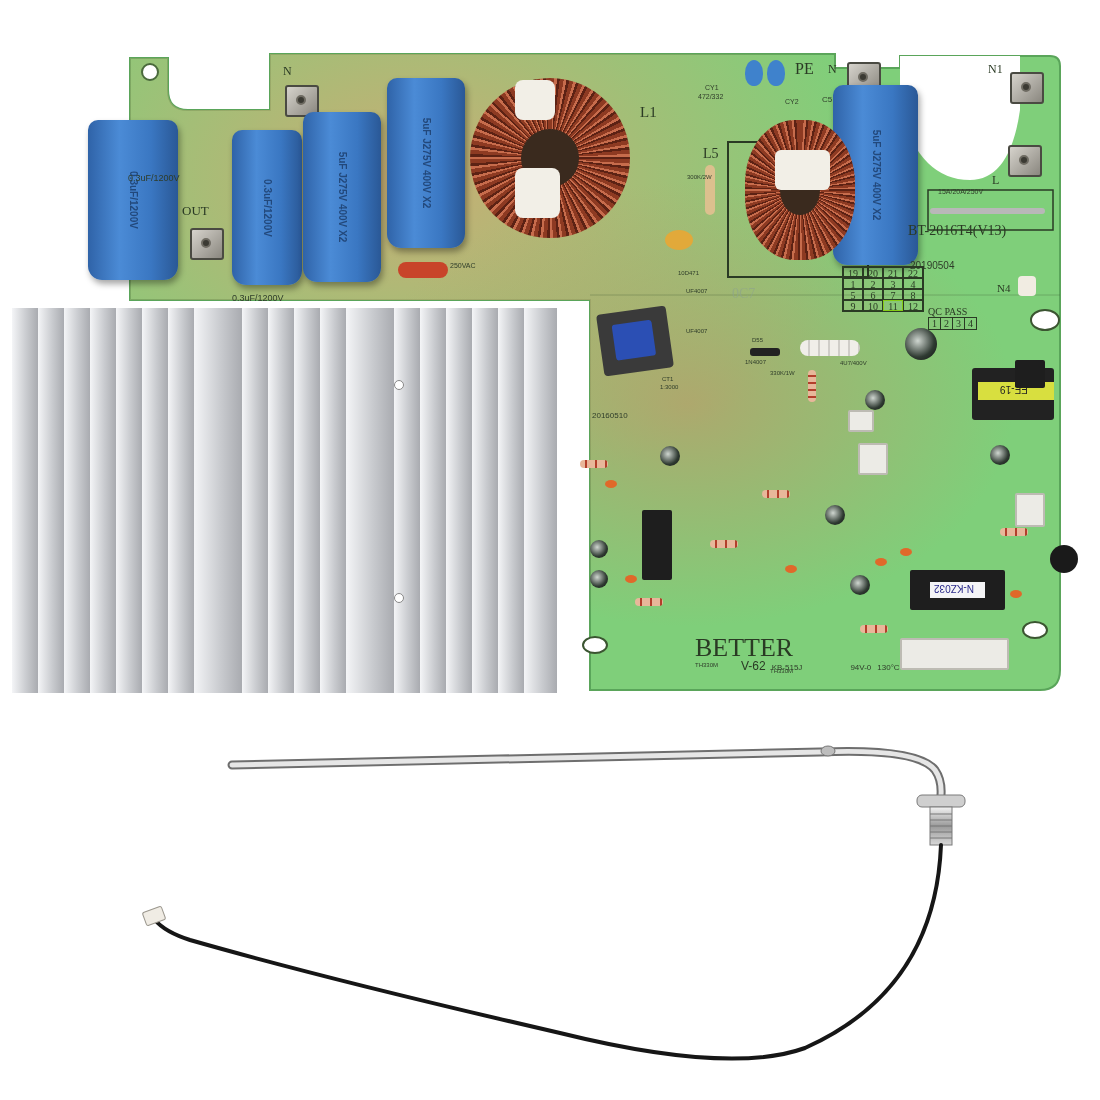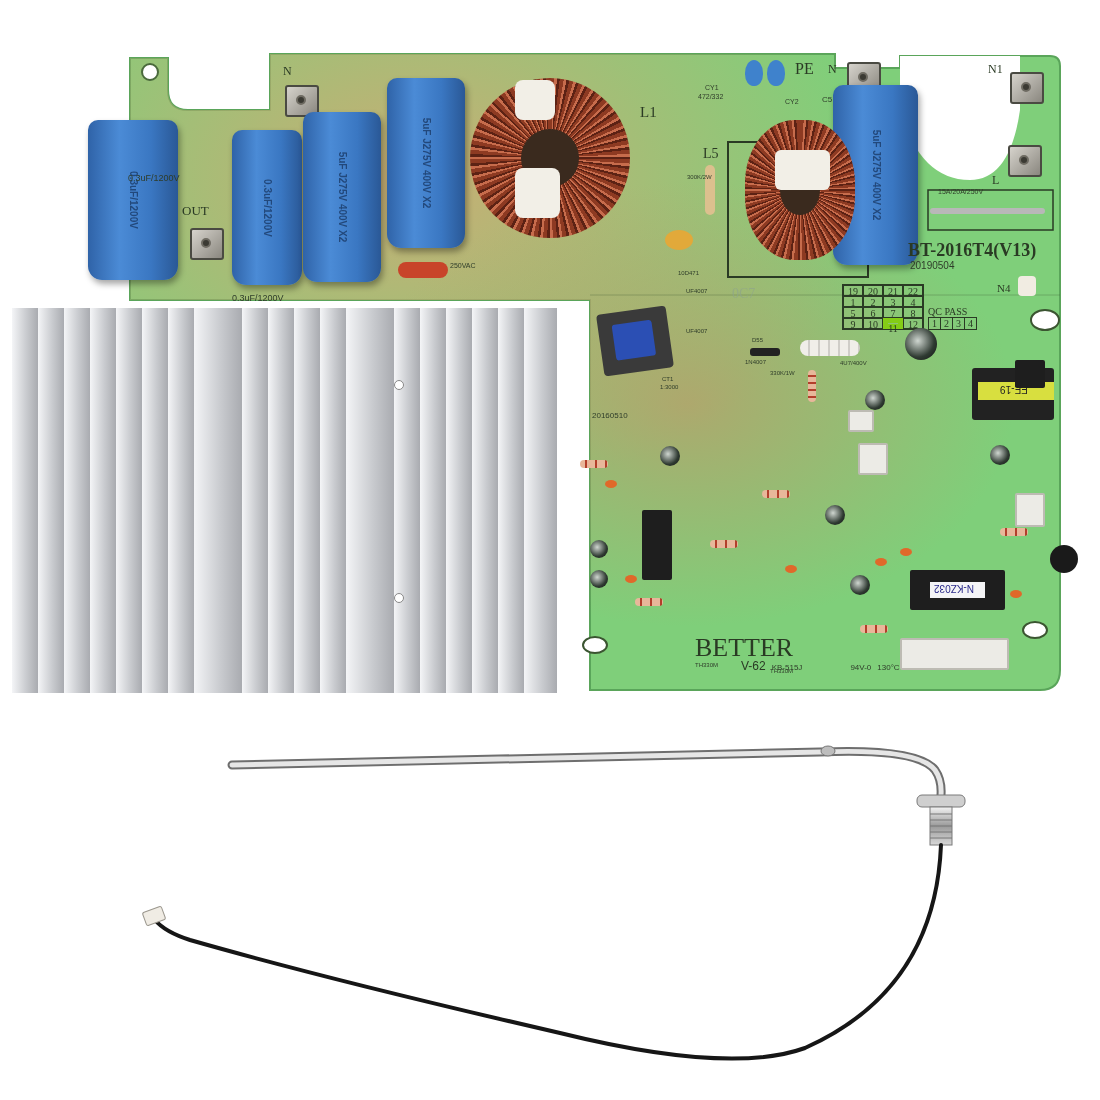--- a/index.html
+++ b/index.html
@@ -106,40 +106,40 @@
   <span class="silk silk-sm" style="left:702px;top:45px;font-size:8px;">C5</span>
 
   <div class="abs" style="left:585px;top:115px;width:10px;height:50px;border-radius:5px;background:#dcc08e;"></div>
   <span class="silk silk-sm" style="left:567px;top:124px;font-size:6px;">300K/2W</span>
   <div class="abs" style="left:545px;top:180px;width:28px;height:20px;border-radius:50%;background:#e2a93a;"></div>
   <span class="silk silk-sm" style="left:558px;top:220px;font-size:6px;">10D471</span>
 
   <div class="abs" style="left:810px;top:158px;width:115px;height:6px;background:#b8b8b8;border-radius:3px;"></div>
   <span class="silk silk-sm" style="left:818px;top:138px;font-size:7px;">15A/20A/250V</span>
 
-  <span class="silk" style="left:788px;top:190px;font-size:18px;font-weight:bold;">BT-2016T4(V13)</span>
+  <span class="silk" style="left:788px;top:173px;font-size:14px;">BT-2016T4(V13)</span>
   <span class="silk silk-sm" style="left:790px;top:210px;font-size:10px;">20190504</span>
   <div class="abs" style="left:898px;top:226px;width:18px;height:20px;background:#f1ece2;border-radius:4px;"></div>
 
-  <div class="abs" style="left:722px;top:234px;display:grid;grid-template-columns:repeat(4,20px);grid-auto-rows:11px;border:1px solid #2a3a24;">
+  <div class="abs" style="left:722px;top:216px;display:grid;grid-template-columns:repeat(4,20px);grid-auto-rows:11px;border:1px solid #2a3a24;">
     <span class="silk" style="position:static;font-size:10px;text-align:center;border:1px solid #2a3a24;">19</span>
     <span class="silk" style="position:static;font-size:10px;text-align:center;border:1px solid #2a3a24;">20</span>
     <span class="silk" style="position:static;font-size:10px;text-align:center;border:1px solid #2a3a24;">21</span>
     <span class="silk" style="position:static;font-size:10px;text-align:center;border:1px solid #2a3a24;">22</span>
     <span class="silk" style="position:static;font-size:10px;text-align:center;border:1px solid #2a3a24;">1</span>
     <span class="silk" style="position:static;font-size:10px;text-align:center;border:1px solid #2a3a24;">2</span>
     <span class="silk" style="position:static;font-size:10px;text-align:center;border:1px solid #2a3a24;">3</span>
     <span class="silk" style="position:static;font-size:10px;text-align:center;border:1px solid #2a3a24;">4</span>
     <span class="silk" style="position:static;font-size:10px;text-align:center;border:1px solid #2a3a24;">5</span>
     <span class="silk" style="position:static;font-size:10px;text-align:center;border:1px solid #2a3a24;">6</span>
     <span class="silk" style="position:static;font-size:10px;text-align:center;border:1px solid #2a3a24;">7</span>
     <span class="silk" style="position:static;font-size:10px;text-align:center;border:1px solid #2a3a24;">8</span>
     <span class="silk" style="position:static;font-size:10px;text-align:center;border:1px solid #2a3a24;">9</span>
     <span class="silk" style="position:static;font-size:10px;text-align:center;border:1px solid #2a3a24;">10</span>
-    <span class="silk" style="position:static;font-size:10px;text-align:center;border:5px solid #84cc16;">11</span>
+    <span class="silk" style="position:static;font-size:10px;text-align:center;border:1px solid #84cc16;">11</span>
     <span class="silk" style="position:static;font-size:10px;text-align:center;border:1px solid #2a3a24;">12</span>
   </div>
   <div class="abs" style="left:808px;top:256px;">
     <div class="silk" style="position:static;font-size:10px;">QC PASS</div>
     <div style="display:flex;border:1px solid #2a3a24;">
       <span class="silk" style="position:static;font-size:10px;width:11px;text-align:center;border-right:1px solid #2a3a24;">1</span>
       <span class="silk" style="position:static;font-size:10px;width:11px;text-align:center;border-right:1px solid #2a3a24;">2</span>
       <span class="silk" style="position:static;font-size:10px;width:11px;text-align:center;border-right:1px solid #2a3a24;">3</span>
       <span class="silk" style="position:static;font-size:10px;width:11px;text-align:center;">4</span>
     </div>

